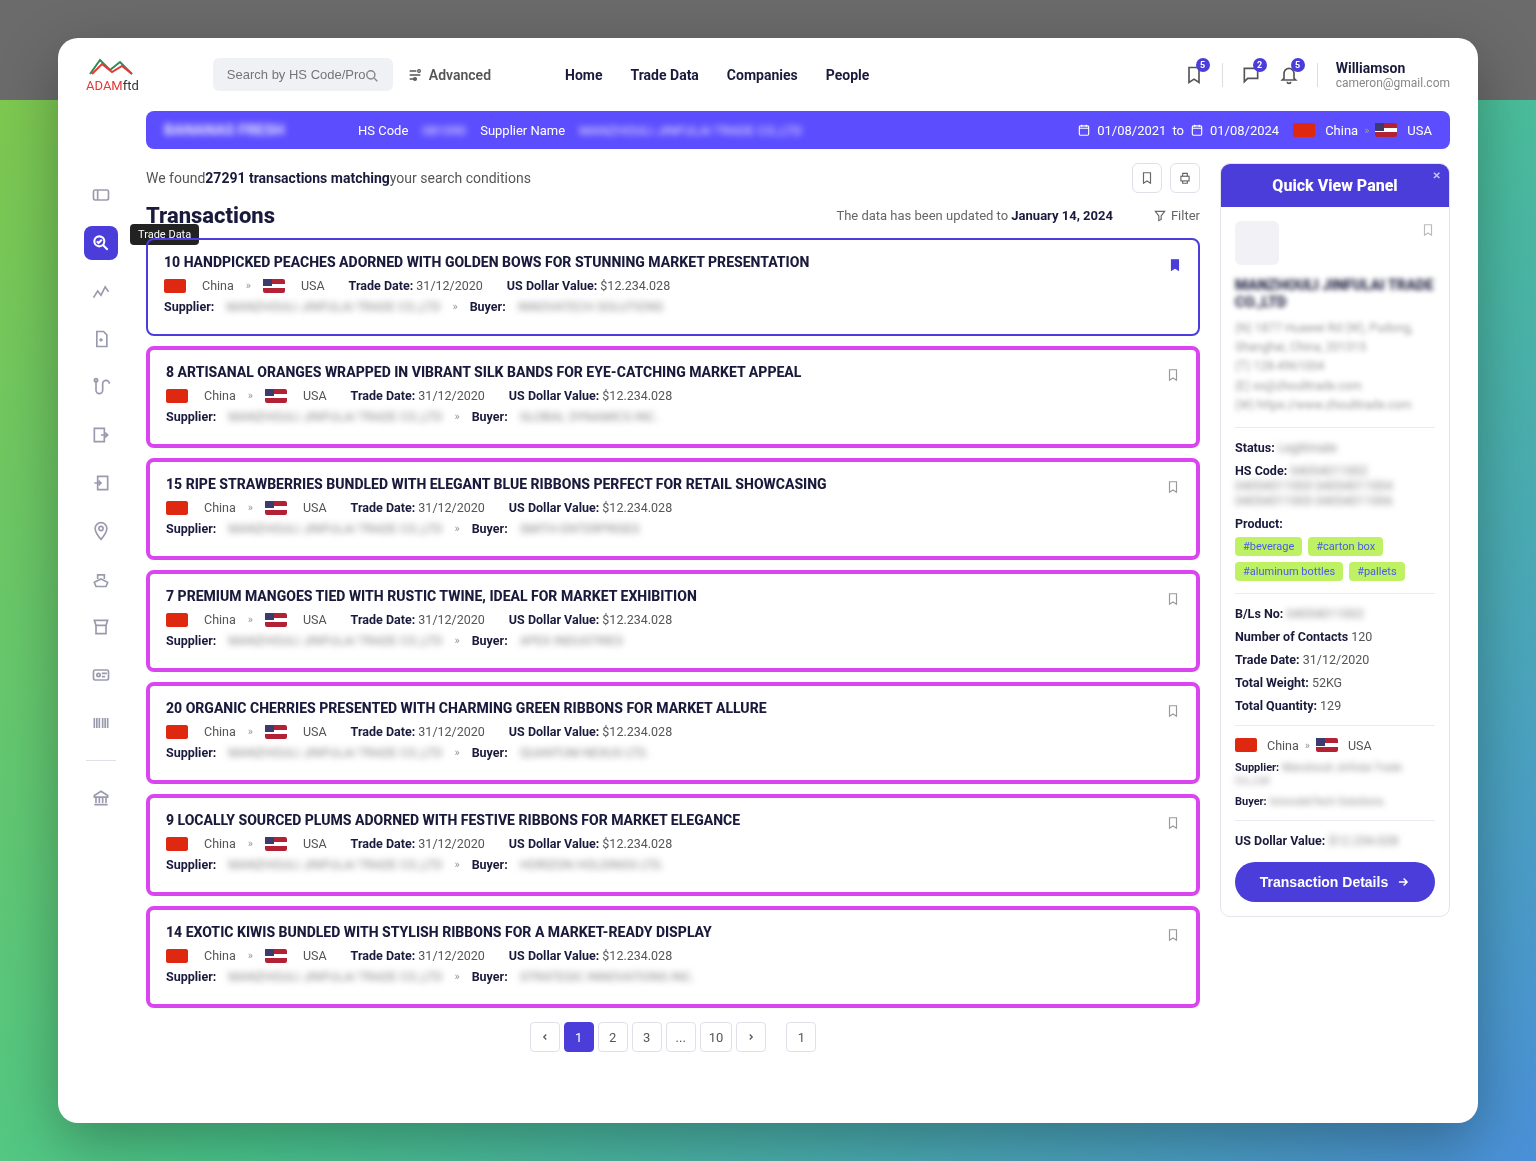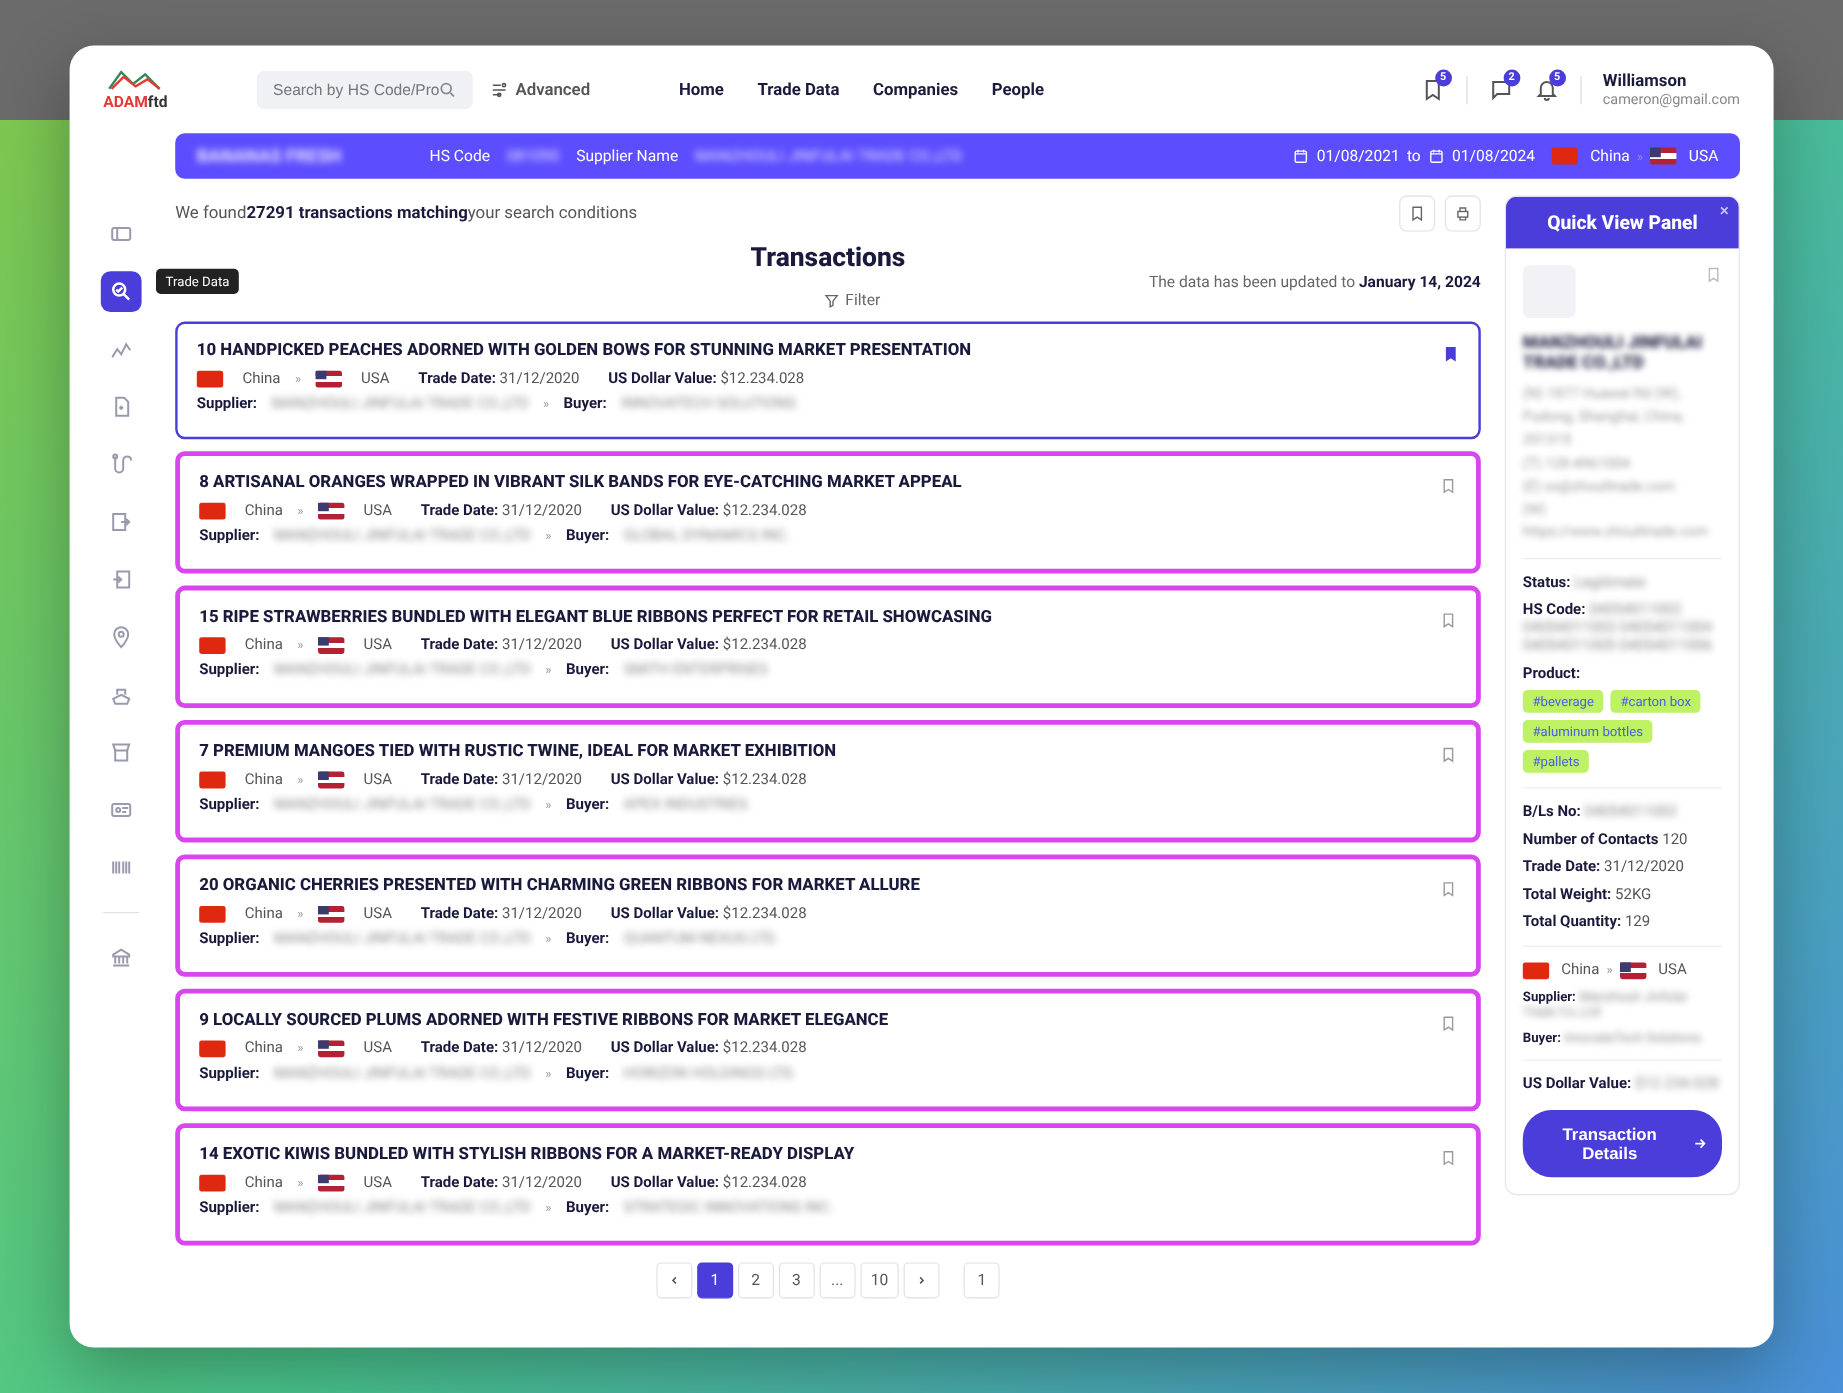--- a/index.html
+++ b/index.html
@@ -2,21 +2,21 @@
 <html><head>
 <meta charset="utf-8">
 <style>
 *{margin:0;padding:0;box-sizing:border-box;}
 body{font-family:-apple-system,BlinkMacSystemFont,'Segoe UI',Roboto,sans-serif;background:#6b6b6b;width:1536px;height:1161px;overflow:hidden;}
 .gradient-bg{position:absolute;inset:0;background:linear-gradient(135deg,#7ec850 0%,#4ac78e 50%,#4a90d9 100%);top:100px;}
 .app-window{position:absolute;top:38px;left:58px;right:58px;bottom:38px;background:#fff;border-radius:20px;box-shadow:0 20px 60px rgba(0,0,0,.3);overflow:hidden;}
 .topbar{display:flex;align-items:center;padding:18px 28px;gap:14px;}
 .logo{display:flex;flex-direction:column;align-items:center;}
 .logo-icon{font-size:0;}
-.logo-text{font-size:13px;font-weight:700;color:#333;}
+.logo-text{font-size:13px;font-weight:400;color:#333;}
 .logo-text .red{color:#e53935;}
 .search-box{display:flex;align-items:center;background:#f0f1f5;border-radius:6px;padding:8px 14px;width:180px;margin-left:60px;}
 .search-box input{border:none;background:transparent;outline:none;font-size:13px;color:#888;width:100%;}
 .search-icon{color:#888;font-size:14px;}
 .adv-filter{display:flex;align-items:center;gap:6px;color:#555;font-weight:600;font-size:14px;cursor:pointer;}
 .nav{display:flex;gap:28px;margin-left:60px;}
 .nav-item{font-weight:700;color:#1a1a3c;font-size:14px;cursor:pointer;}
 .topbar-right{margin-left:auto;display:flex;align-items:center;gap:18px;}
 .icon-badge{position:relative;color:#555;cursor:pointer;}
 .badge{position:absolute;top:-6px;right:-6px;background:#4a3dd9;color:#fff;font-size:9px;border-radius:50%;width:14px;height:14px;display:flex;align-items:center;justify-content:center;font-weight:700;}
@@ -34,39 +34,39 @@
 .flag{width:22px;height:14px;display:inline-block;border-radius:2px;vertical-align:middle;margin-right:4px;}
 .flag.cn{background:linear-gradient(#de2910,#de2910);}
 .flag.us{background:linear-gradient(#b22234,#b22234 33%,#fff 33%,#fff 66%,#b22234 66%);position:relative;}
 .flag.us::before{content:'';position:absolute;top:0;left:0;width:40%;height:55%;background:#3c3b6e;}
 .main{display:flex;padding:14px 28px 20px 88px;gap:20px;}
 .left-col{flex:1;}
 .found-row{display:flex;align-items:center;font-size:14px;color:#555;margin-bottom:10px;}
 .found-row b{color:#1a1a3c;}
 .found-actions{margin-left:auto;display:flex;gap:8px;}
 .icon-btn{border:1px solid #e0e0e8;background:#fff;border-radius:6px;width:30px;height:30px;display:flex;align-items:center;justify-content:center;color:#666;cursor:pointer;}
-.trans-head{display:flex;align-items:center;margin-bottom:10px;flex-direction:column;}
+.trans-head{display:flex;align-items:center;margin-bottom:10px;}
 .trans-title{font-size:22px;font-weight:800;color:#1a1a3c;}
 .update-text{margin-left:auto;font-size:13px;color:#666;}
 .update-text b{color:#1a1a3c;}
 .filter-link{margin-left:40px;display:flex;align-items:center;gap:4px;color:#666;font-size:13px;cursor:pointer;}
 .card{border:4px solid #d946ef;border-radius:8px;padding:14px 16px;margin-bottom:10px;cursor:pointer;position:relative;}
 .card.selected{border:2px solid #4a3dd9;}
 .card-title{font-weight:800;color:#1a1a3c;font-size:14px;margin-bottom:8px;padding-right:30px;}
 .card-row{display:flex;align-items:center;gap:12px;font-size:12.5px;color:#555;margin-bottom:6px;flex-wrap:wrap;}
 .card-row .label{font-weight:700;color:#1a1a3c;}
 .arrow{color:#999;font-size:11px;}
 .blur-txt{filter:blur(3px);color:#888;}
 .bookmark-icon{position:absolute;top:14px;right:16px;color:#999;}
 .card.selected .bookmark-icon{color:#4a3dd9;}
 .pagination{display:flex;justify-content:center;gap:4px;margin-top:14px;}
 .page-btn{min-width:30px;height:30px;border:1px solid #e0e0e8;background:#fff;border-radius:4px;display:flex;align-items:center;justify-content:center;font-size:13px;color:#555;cursor:pointer;padding:0 8px;}
 .page-btn.active{background:#4a3dd9;color:#fff;border-color:#4a3dd9;}
 .page-gap{width:12px;}
-.right-col{width:196px;}
+.right-col{width:230px;}
 .panel{border:1px solid #e4e4ee;border-radius:10px;overflow:hidden;}
 .panel-head{background:#4a3dd9;color:#fff;font-weight:800;font-size:16px;padding:12px;text-align:center;position:relative;}
 .panel-close{position:absolute;top:6px;right:8px;color:#c8c3ff;font-size:10px;cursor:pointer;}
 .panel-body{padding:14px;font-size:12.5px;color:#555;}
 .thumb{width:44px;height:44px;background:#f2f2f6;border-radius:6px;margin-bottom:12px;}
 .company-name{font-weight:800;color:#1a1a3c;font-size:14.5px;margin-bottom:8px;filter:blur(2.5px);}
 .panel-blur{filter:blur(2.5px);color:#999;font-size:12px;line-height:1.6;}
 .panel-sep{height:1px;background:#eaeaf2;margin:12px 0;}
 .panel-row{margin-bottom:8px;}
 .panel-row .pl{font-weight:700;color:#1a1a3c;}

